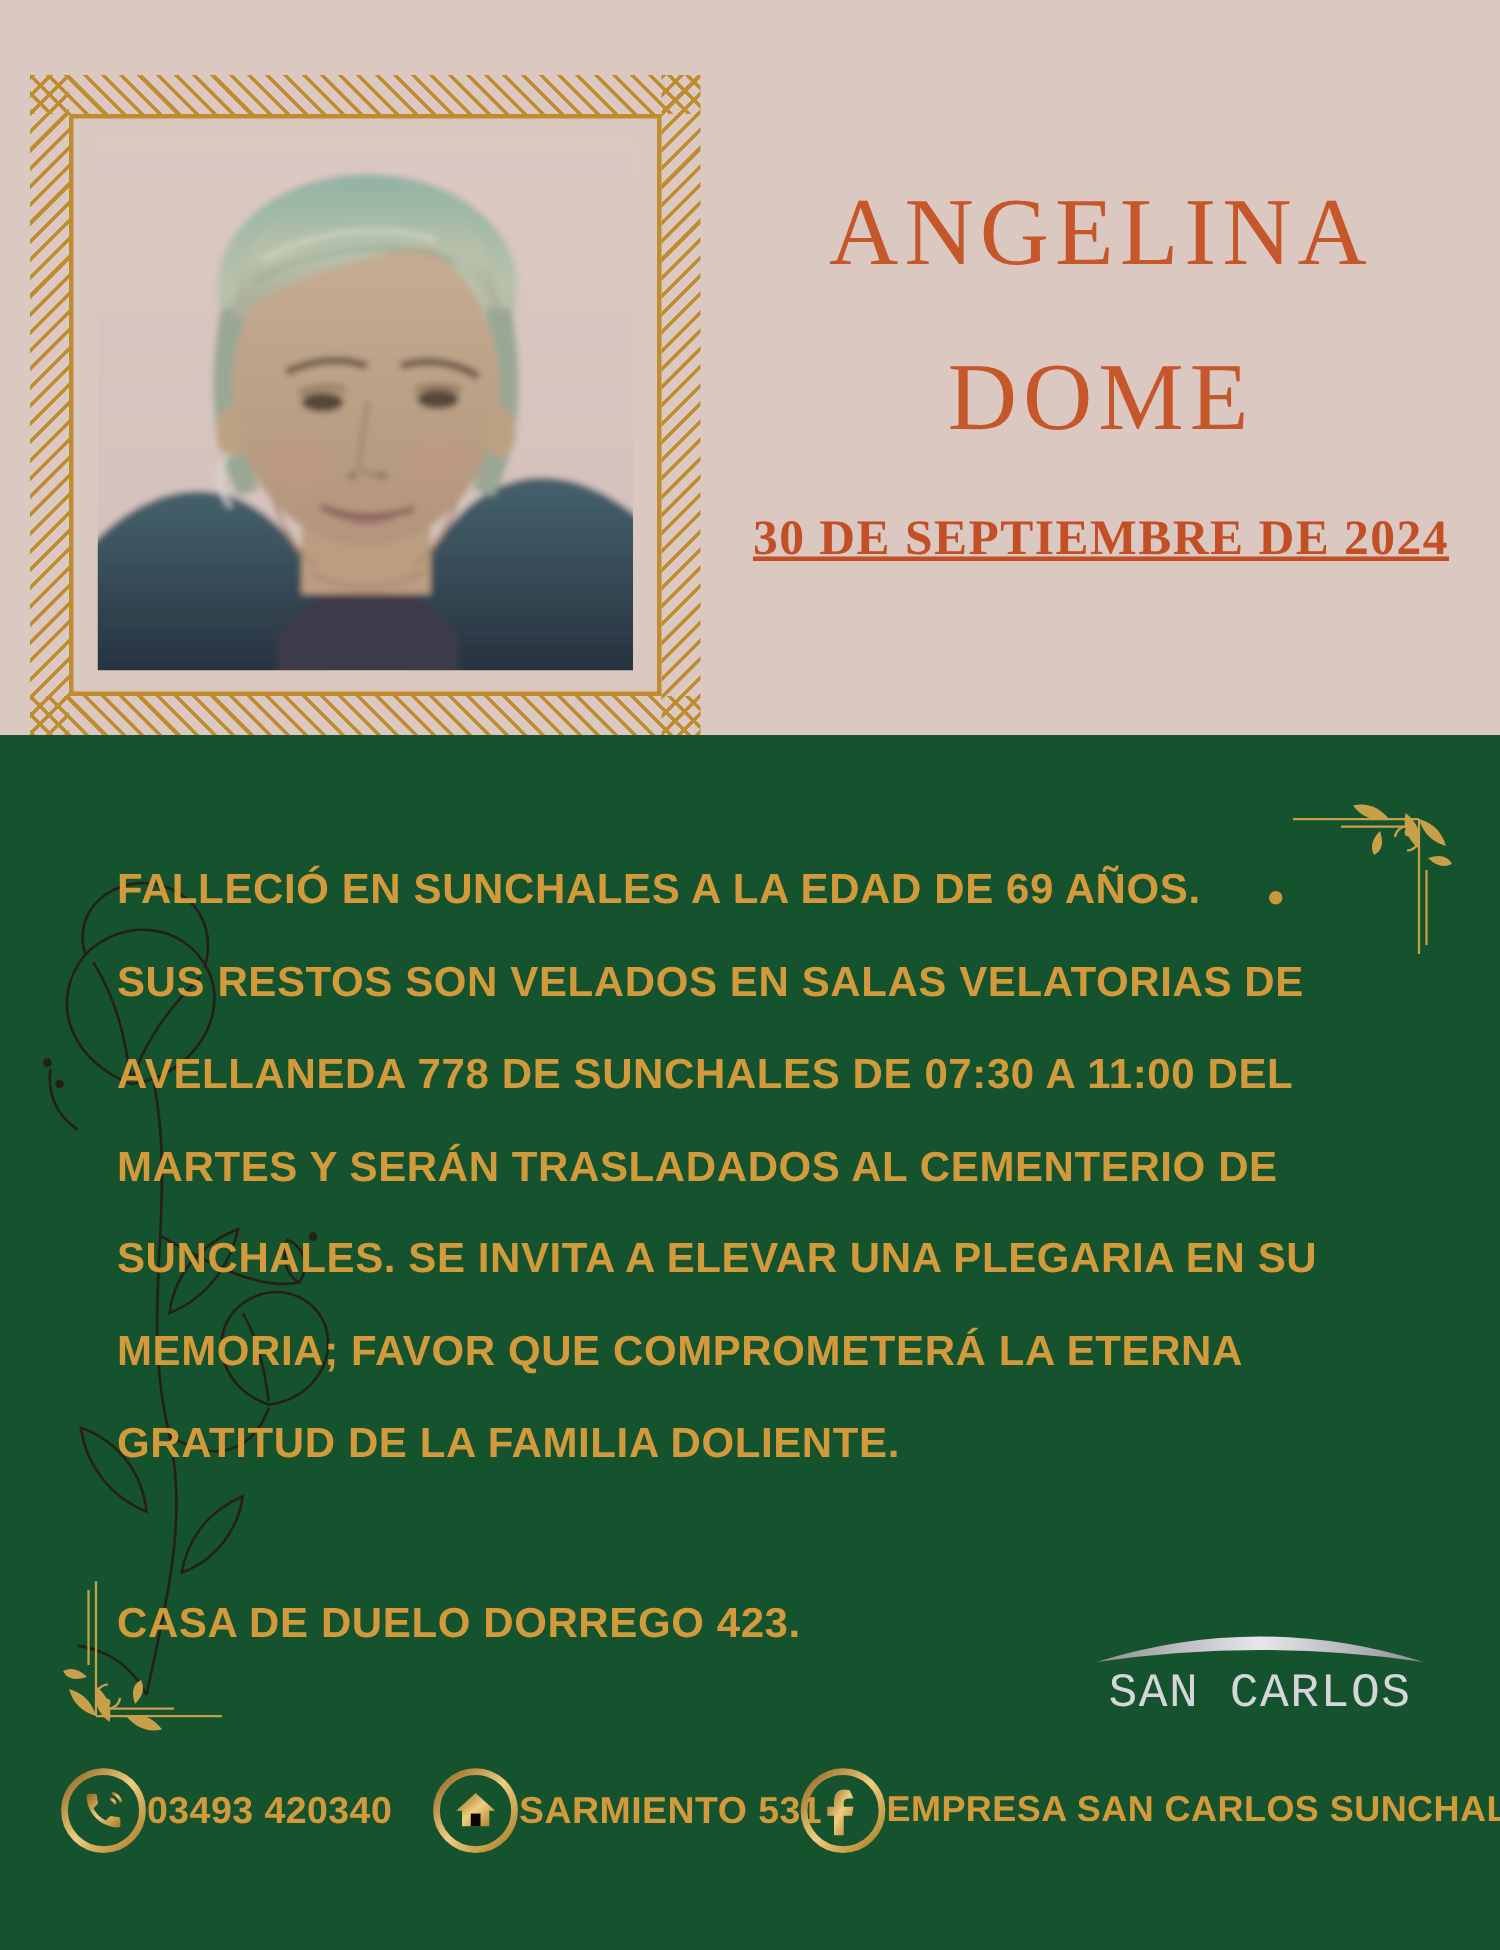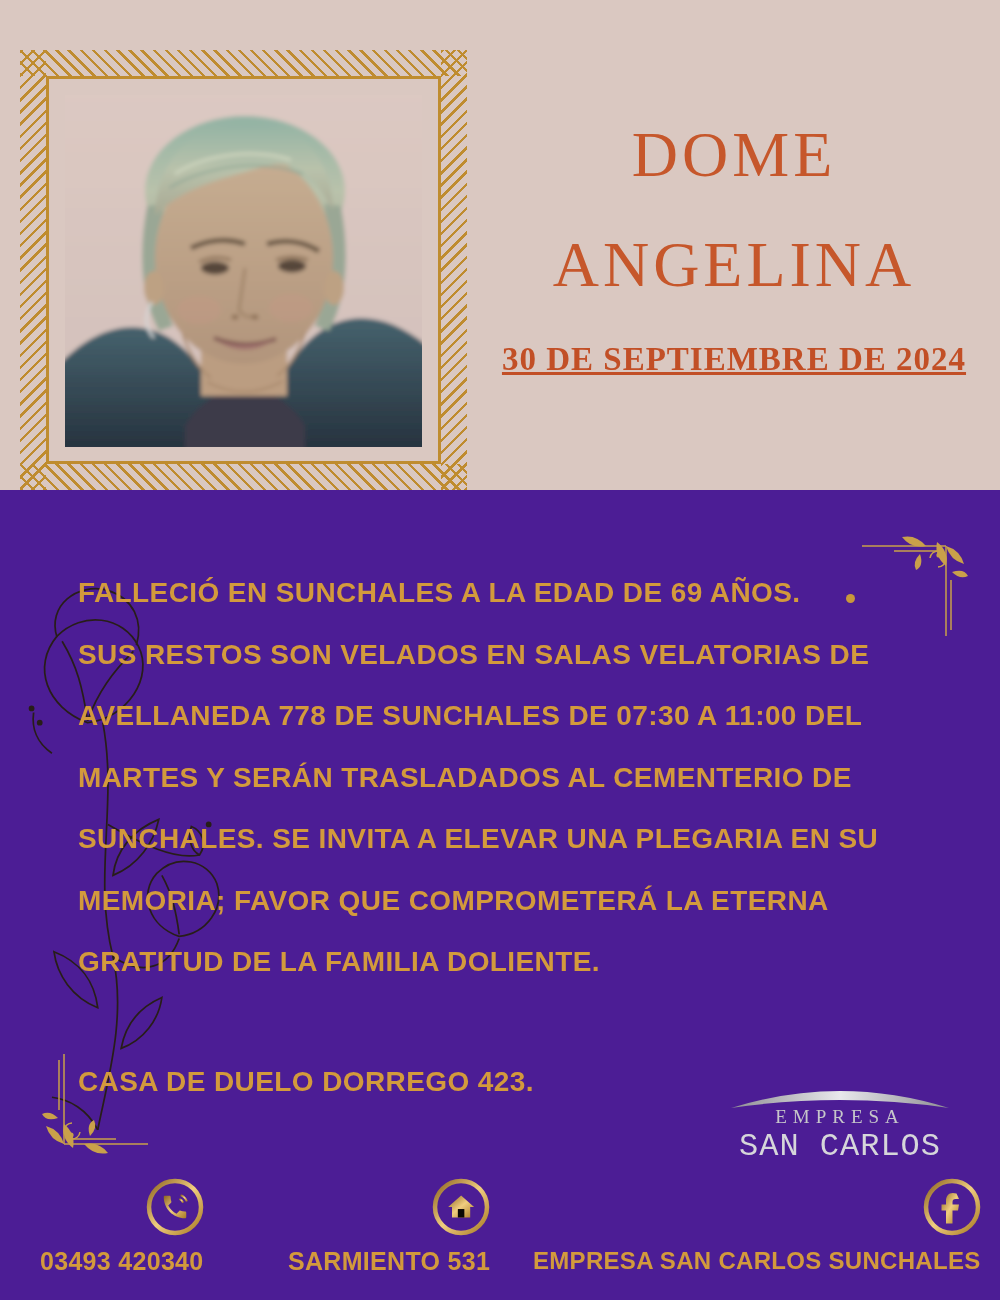--- a/index.html
+++ b/index.html
@@ -31,21 +31,21 @@
     font-family:"Liberation Serif","DejaVu Serif",serif;color:#c6572b;
     font-size:64px;letter-spacing:4px;line-height:110px;font-weight:400;}
   .date-line{position:absolute;left:478px;top:341px;width:512px;text-align:center;
     font-family:"Liberation Serif","DejaVu Serif",serif;color:#c24f26;
     font-size:33px;font-weight:700;letter-spacing:1px;text-decoration:underline;}
   .farewell-line{position:absolute;left:470px;top:444px;width:530px;text-align:center;
     font-family:"Liberation Serif","DejaVu Serif",serif;color:#c8602f;
     font-size:30px;font-weight:400;letter-spacing:15px;word-spacing:10px;white-space:nowrap;margin-top:44px;}
 
   
-  .black-section{position:absolute;left:0;top:490px;width:1000px;height:810px;background:#4c1d95;}
+  .black-section{position:absolute;left:0;top:490px;width:1000px;height:810px;background:#14532d;}
   .floral{position:absolute;left:-12px;top:80px;width:250px;height:570px;opacity:.95;}
   .ornament{position:absolute;width:120px;height:120px;}
   .ornament.tr{left:860px;top:28px;}
   .ornament.bl{left:30px;top:562px;transform:rotate(180deg);}
   .gold-dot{position:absolute;left:846px;top:104px;width:9px;height:9px;border-radius:50%;
     background:#c9983b;}
 
   .body-text{position:absolute;left:78px;top:72px;width:890px;
     color:#d39a3c;font-size:28px;font-weight:700;letter-spacing:.4px;
     line-height:61.5px;white-space:pre-line;}
@@ -54,21 +54,21 @@
 
   
   .logo{position:absolute;left:710px;top:594px;width:260px;text-align:center;}
   .logo svg{display:block;margin:0 auto;}
   .logo-top{font-family:"Liberation Serif","DejaVu Serif",serif;color:#c6c6ca;
     font-size:19px;letter-spacing:6px;margin-top:-4px;}
   .logo-bottom{font-family:Liberation Mono, monospace;color:#d6d6da;
     font-size:32px;letter-spacing:1px;margin-top:0px;white-space:nowrap;}
 
   
-  .contact{position:absolute;top:688px;display:flex;align-items:flex-end;gap:11px;flex-direction:column;}
+  .contact{position:absolute;top:688px;display:flex;align-items:center;gap:0;}
   .contact .label{color:#d39a3c;font-size:25px;font-weight:700;letter-spacing:.3px;white-space:nowrap;}
   .contact.c1{left:40px;}
   .contact.c2{left:288px;}
   .contact.c3{left:533px;}
   .contact.c3 .label{font-size:24px;}
   .badge{width:58px;height:58px;flex:0 0 auto;}
 </style>
 </head>
 <body>
 
@@ -150,22 +150,22 @@
 
             <path d="M118,238 q8,28 28,44" stroke="#ab8c70" stroke-width="2.5" fill="none"></path>
             <path d="M240,236 q-8,28 -28,44" stroke="#ab8c70" stroke-width="2.5" fill="none"></path>
             <path d="M142,286 q38,20 76,-1" stroke="#aa8b6f" stroke-width="2.5" fill="none"></path>
           </g>
         </svg>
       </div>
     </div>
 
     <div class="name-block">
+      <div>ANGELINA</div>
       <div>DOME</div>
-      <div>ANGELINA</div>
     </div>
 
     <div class="date-line">30 DE SEPTIEMBRE DE 2024</div>
     <div class="farewell-line">DESCANSA EN PAZ</div>
   </div>
 
   <div class="black-section">
 
     <svg class="floral" viewBox="0 0 240 560">
       <g fill="none" stroke="#271e13" stroke-width="1.7">
@@ -241,21 +241,20 @@
       <svg width="230" height="26" viewBox="0 0 230 26">
         <defs>
           <linearGradient id="silverg" x1="0" y1="0" x2="1" y2="0">
             <stop offset="0" stop-color="#8e8e93"></stop>
               <stop offset="0.5" stop-color="#e8e8ec"></stop>
             <stop offset="1" stop-color="#8e8e93"></stop>
           </linearGradient>
         </defs>
         <path d="M6,24 Q115,-10 224,24 Q115,8 6,24 Z" fill="url(#silverg)"></path>
       </svg>
-      <div class="logo-top">EMPRESA</div>
       <div class="logo-bottom">SAN CARLOS</div>
     </div>
 
     <div class="contact c1">
       <svg class="badge" viewBox="0 0 58 58">
         <defs>
             <linearGradient id="goldg1" x1="0" y1="0" x2="1" y2="1">
           <stop offset="0" stop-color="#8c631f"></stop>
               <stop offset="0.5" stop-color="#f0cd7f"></stop>
           <stop offset="1" stop-color="#a87a24"></stop>

